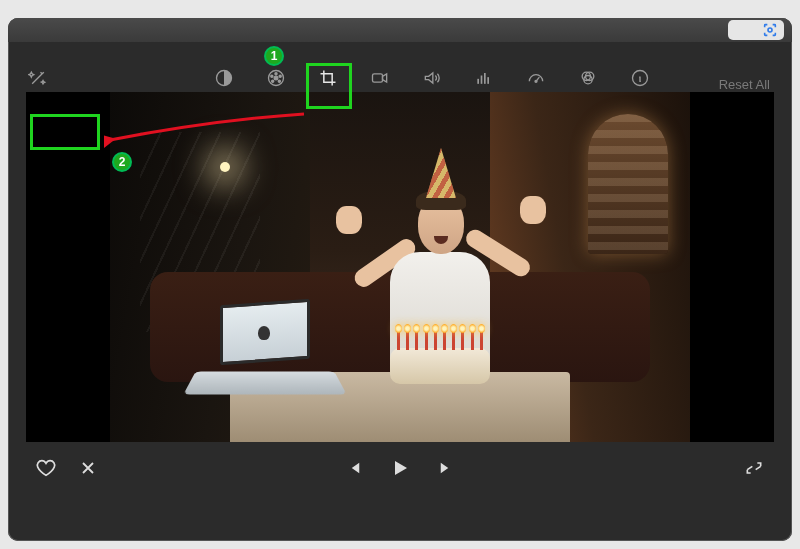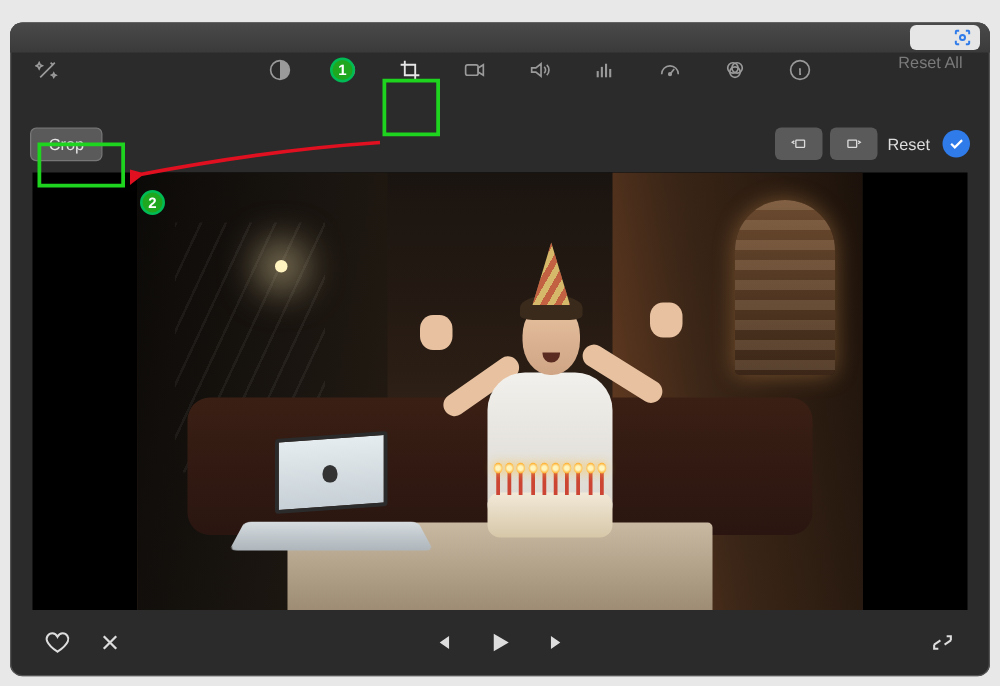--- a/index.html
+++ b/index.html
@@ -10,21 +10,21 @@
   }
   .titlebar {
     height: 24px; background: linear-gradient(#4a4a4a, #3a3a3a);
     border-top-left-radius: 10px; border-top-right-radius: 10px;
     display: flex; justify-content: flex-end; align-items: center; padding-right: 8px;
   }
   .scan-btn { width: 56px; height: 20px; background: #e6e6e6; border-radius: 5px;
     display: flex; align-items: center; justify-content: flex-end; padding-right: 6px; }
 
   .toolbar {
-    height: 50px; display: flex; align-items: flex-start; padding: 0 16px; gap: 24px;
+    height: 50px; display: flex; align-items: flex-end; padding: 0 16px; gap: 24px;
   }
   .tool-icon {
     width: 28px; height: 28px; display: flex; align-items: center; justify-content: center;
     color: #9a9a9a; border-radius: 4px;
   }
   .tool-icon svg { width: 20px; height: 20px; }
   .tool-icon.active { color: #e6e6e6; }
   .reset-all { margin-left: auto; color: #7a7a7a; font-size: 13px; padding: 0 6px; }
 
   .subbar {
@@ -208,42 +208,20 @@
     </div>
     <div class="tool-icon">
       <svg viewBox="0 0 24 24" fill="none" stroke="currentColor" stroke-width="1.6">
           <circle cx="12" cy="12" r="9"></circle>
           <path d="M12 8h.01M11 11h1v5h1"></path>
         </svg>
     </div>
     <div class="reset-all">Reset All</div>
   </div>
 
-  <div class="subbar">
-    <div class="crop-btn">Crop</div>
-    <div class="spacer"></div>
-    <div class="rot-btn">
-      <svg viewBox="0 0 24 24" width="20" height="14" fill="none" stroke="currentColor" stroke-width="1.8">
-          <rect x="8" y="7" width="12" height="10" rx="1"></rect>
-          <path d="M6 12l-3-2 3-2"></path>
-        </svg>
-    </div>
-    <div class="rot-btn">
-      <svg viewBox="0 0 24 24" width="20" height="14" fill="none" stroke="currentColor" stroke-width="1.8">
-          <rect x="4" y="7" width="12" height="10" rx="1"></rect>
-          <path d="M18 12l3-2-3-2"></path>
-        </svg>
-    </div>
-    <div class="reset-btn">Reset</div>
-    <div class="check-circle">
-      <svg viewBox="0 0 24 24" width="14" height="14" fill="none" stroke="currentColor" stroke-width="3">
-          <path d="M5 12l5 5L20 7"></path>
-        </svg>
-    </div>
-  </div>
 
   <div class="preview">
     <div class="scene">
       <div class="wall-left"></div>
       <div class="wall-right"></div>
       <div class="stair"></div>
       <div class="lamp"></div>
       <div class="window"></div>
       <div class="couch"></div>
       <div class="table"></div>

